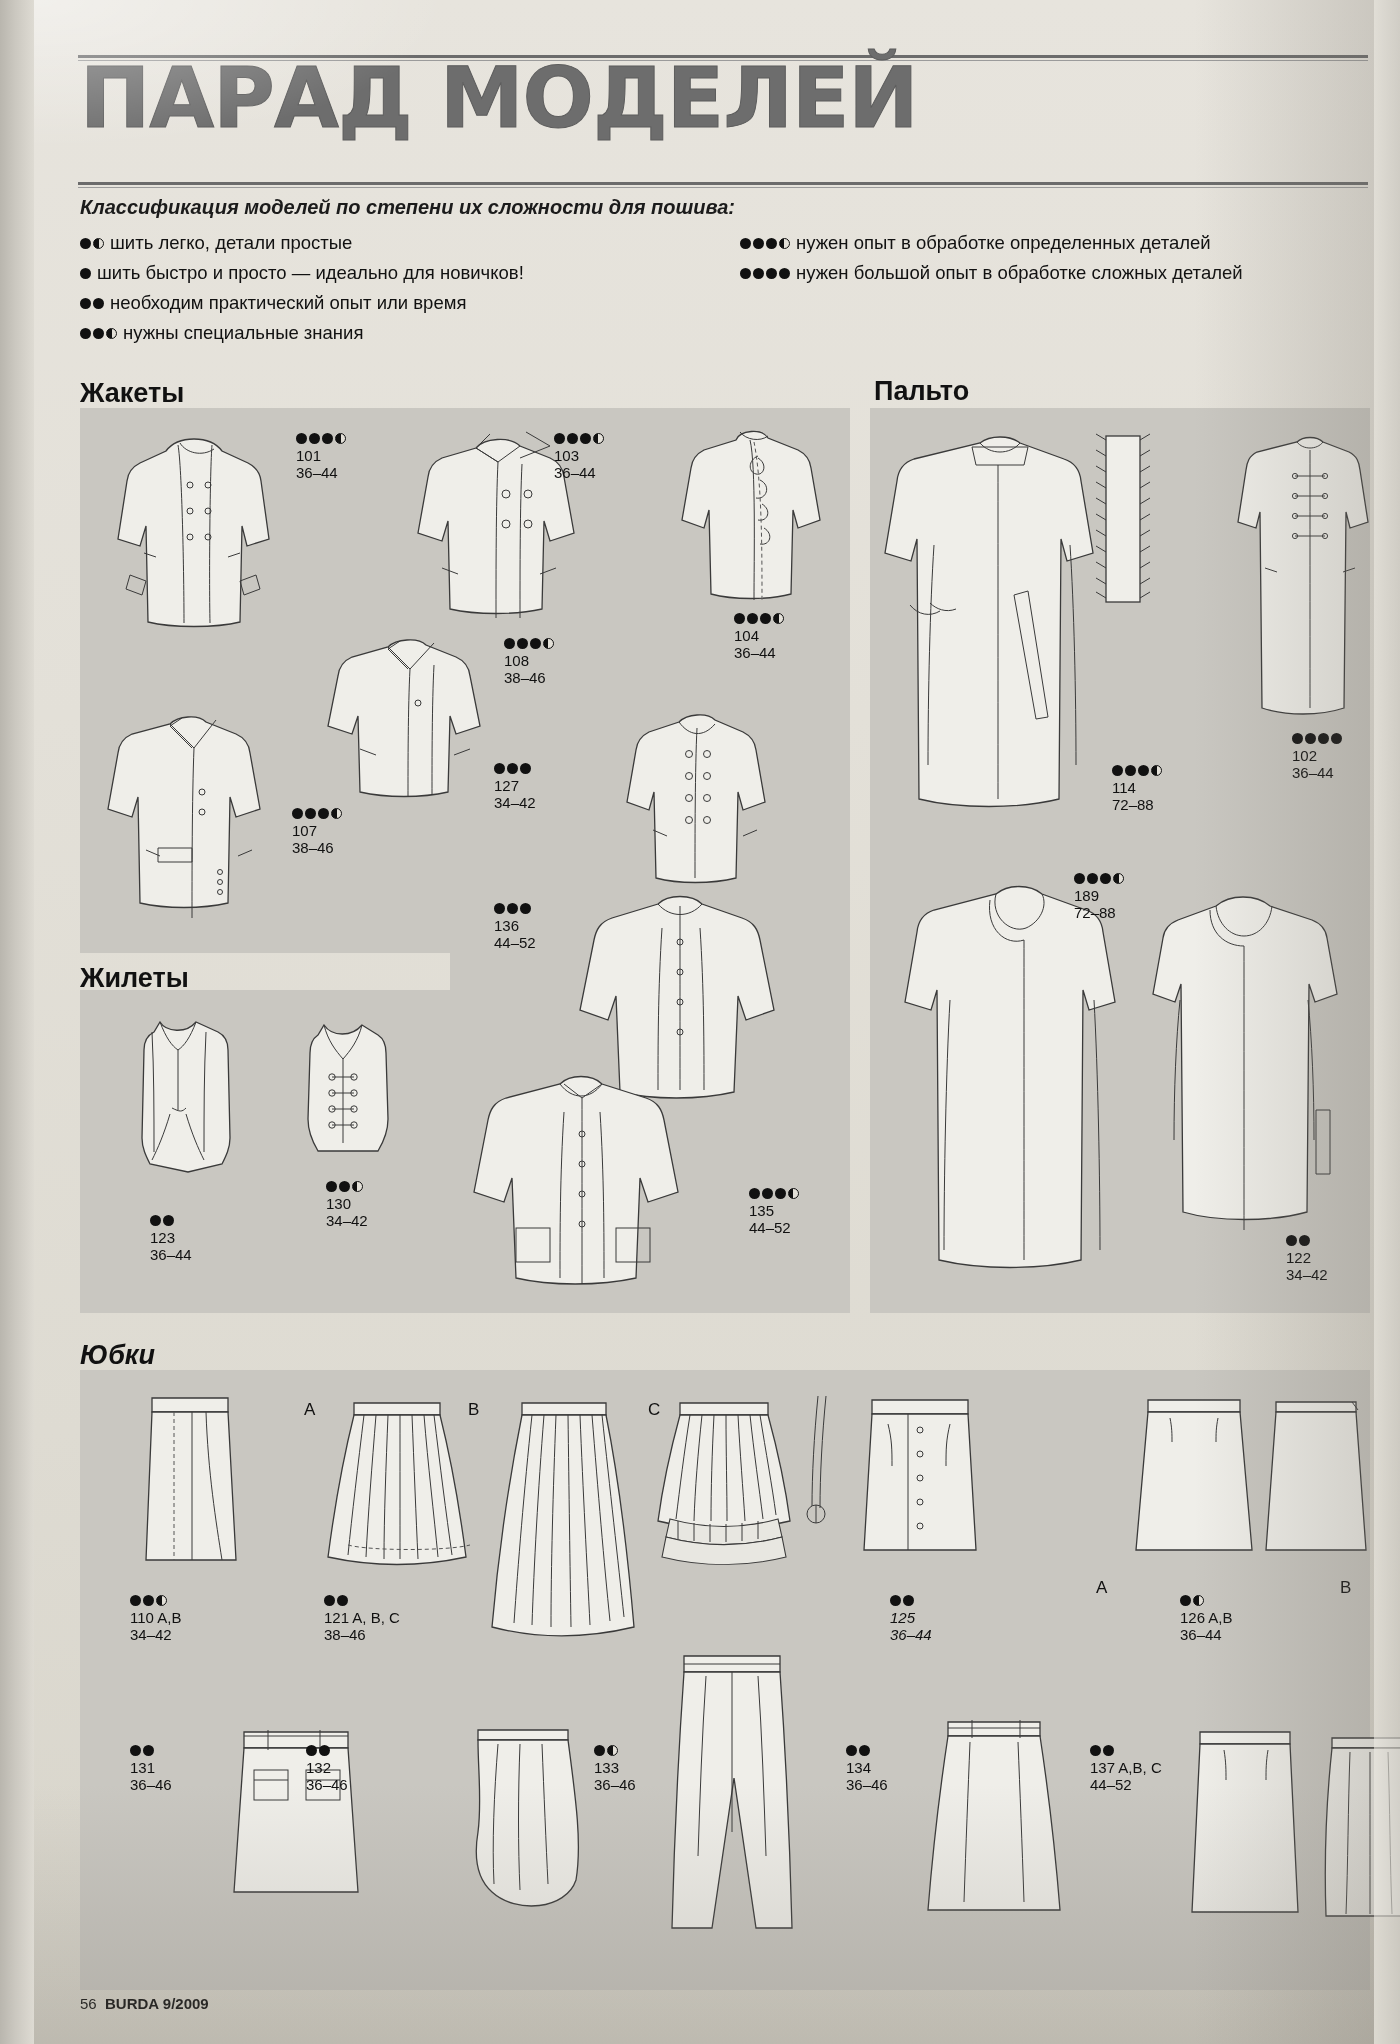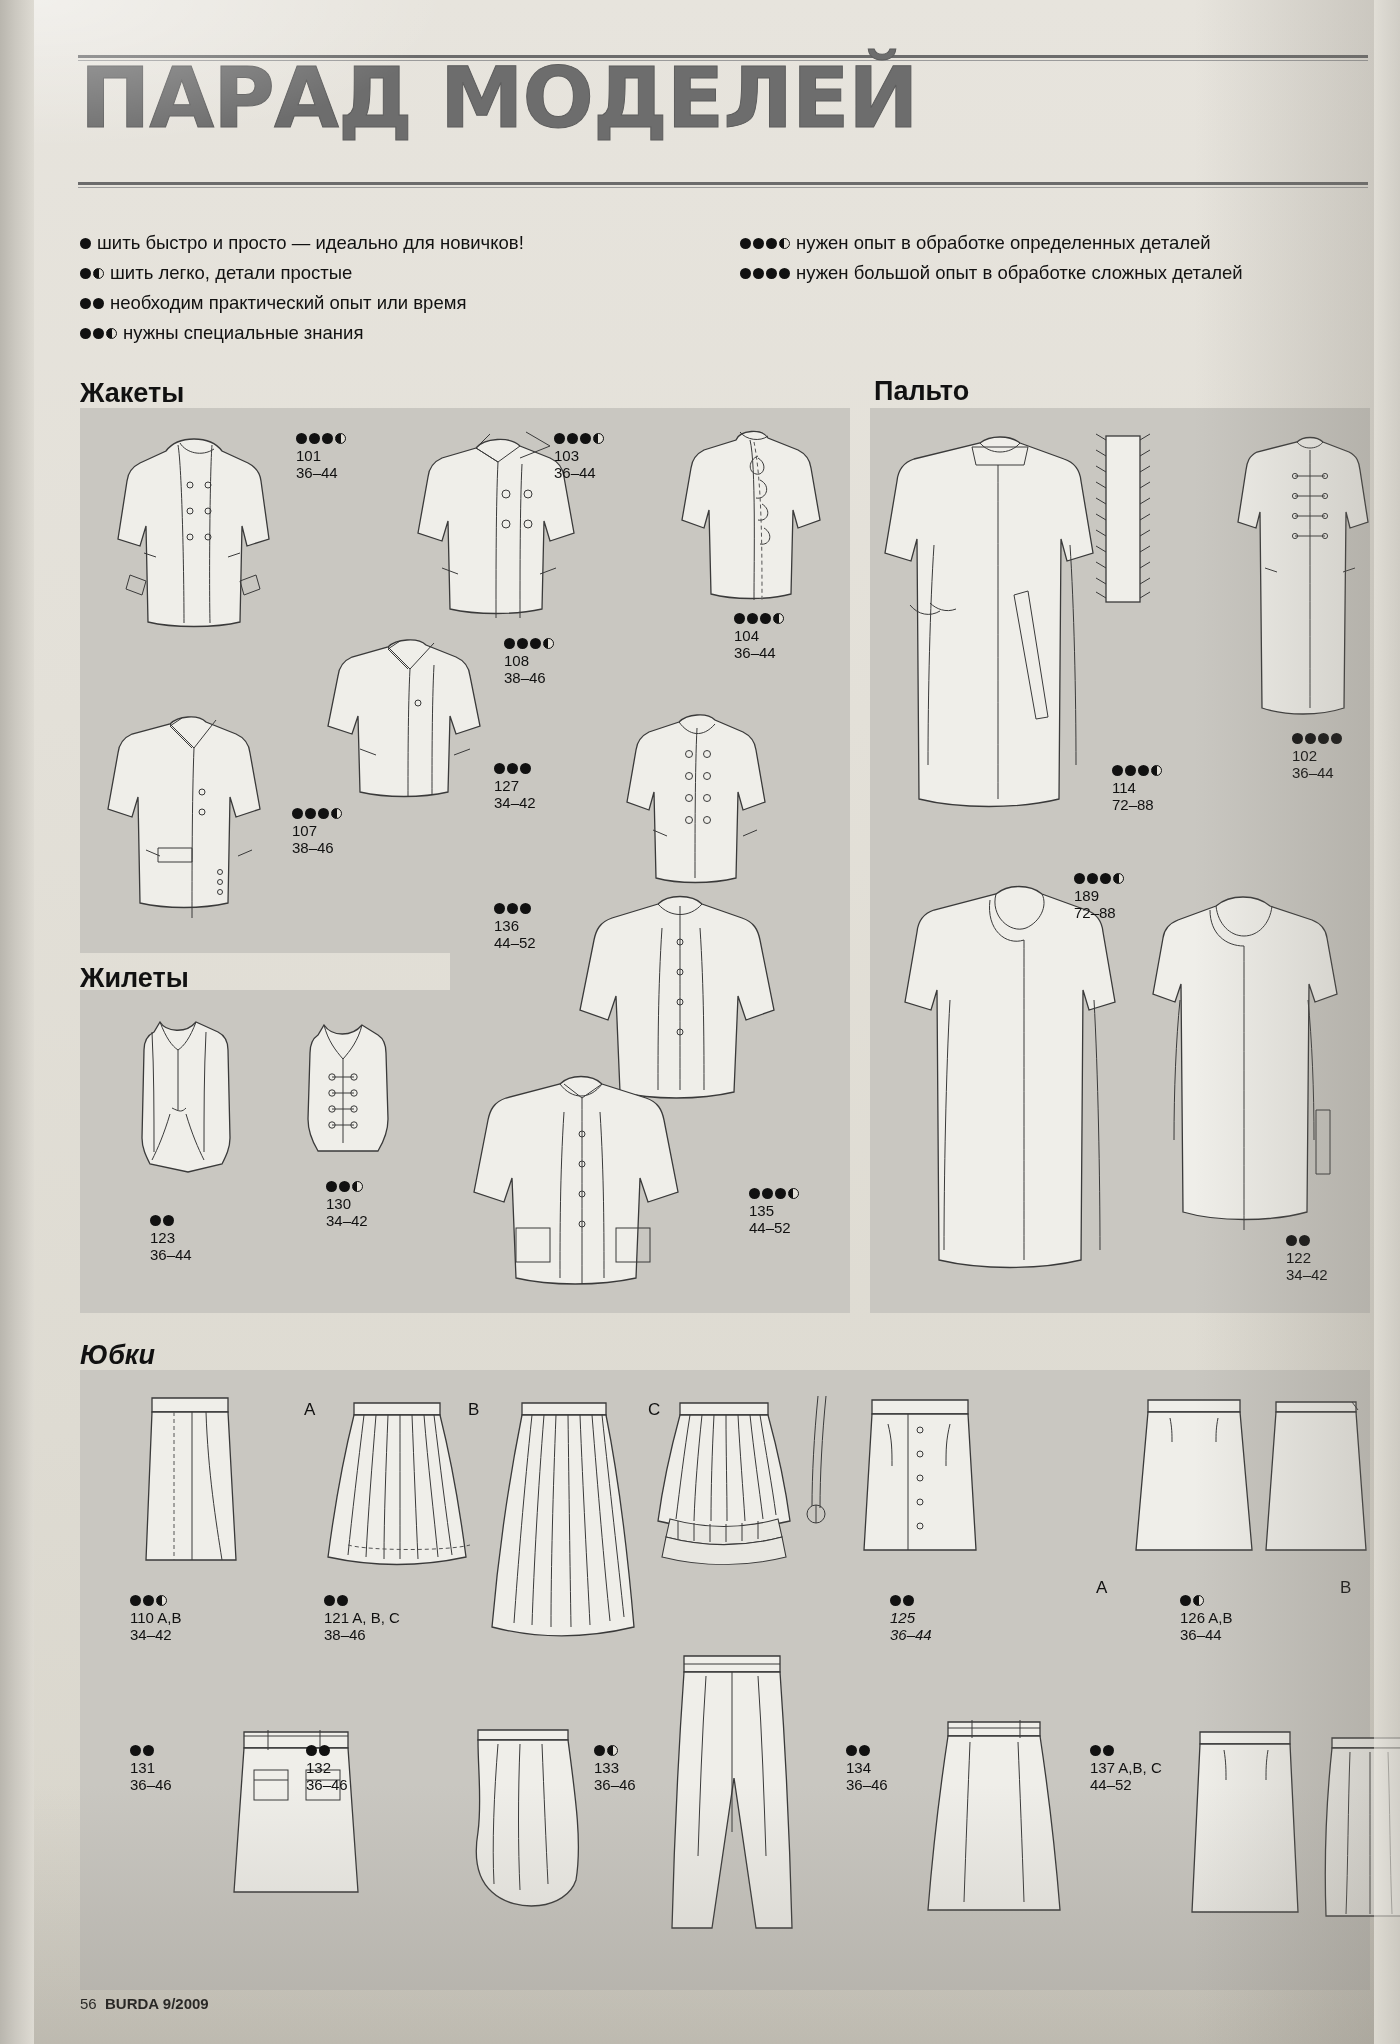--- a/index.html
+++ b/index.html
@@ -90,35 +90,36 @@
   <div class="ghost" style="left:230px;top:60px;">&nbsp;</div>
 
   <div class="rule-top"></div>
   <div class="rule-top2"></div>
 
   <h1 class="title">ПАРАД МОДЕЛЕЙ</h1>
 
   <div class="rule-under-title"></div>
   <div class="rule-under-title2"></div>
 
+  <div class="subtitle">Классификация моделей по степени их сложности для пошива:</div>
 
   <div class="legend">
     <div class="col colL">
       <div class="row">
         <span class="dots">
               <i class="dot"></i>
+              <i class="dot half"></i>
             </span>
-        <span class="lbl">шить быстро и просто — идеально для новичков!</span>
+        <span class="lbl">шить легко, детали простые</span>
       </div>
       <div class="row">
         <span class="dots">
               <i class="dot"></i>
-              <i class="dot half"></i>
             </span>
-        <span class="lbl">шить легко, детали простые</span>
+        <span class="lbl">шить быстро и просто — идеально для новичков!</span>
       </div>
       <div class="row">
         <span class="dots">
               <i class="dot"></i>
               <i class="dot"></i>
             </span>
         <span class="lbl">необходим практический опыт или время</span>
       </div>
       <div class="row">
         <span class="dots">

